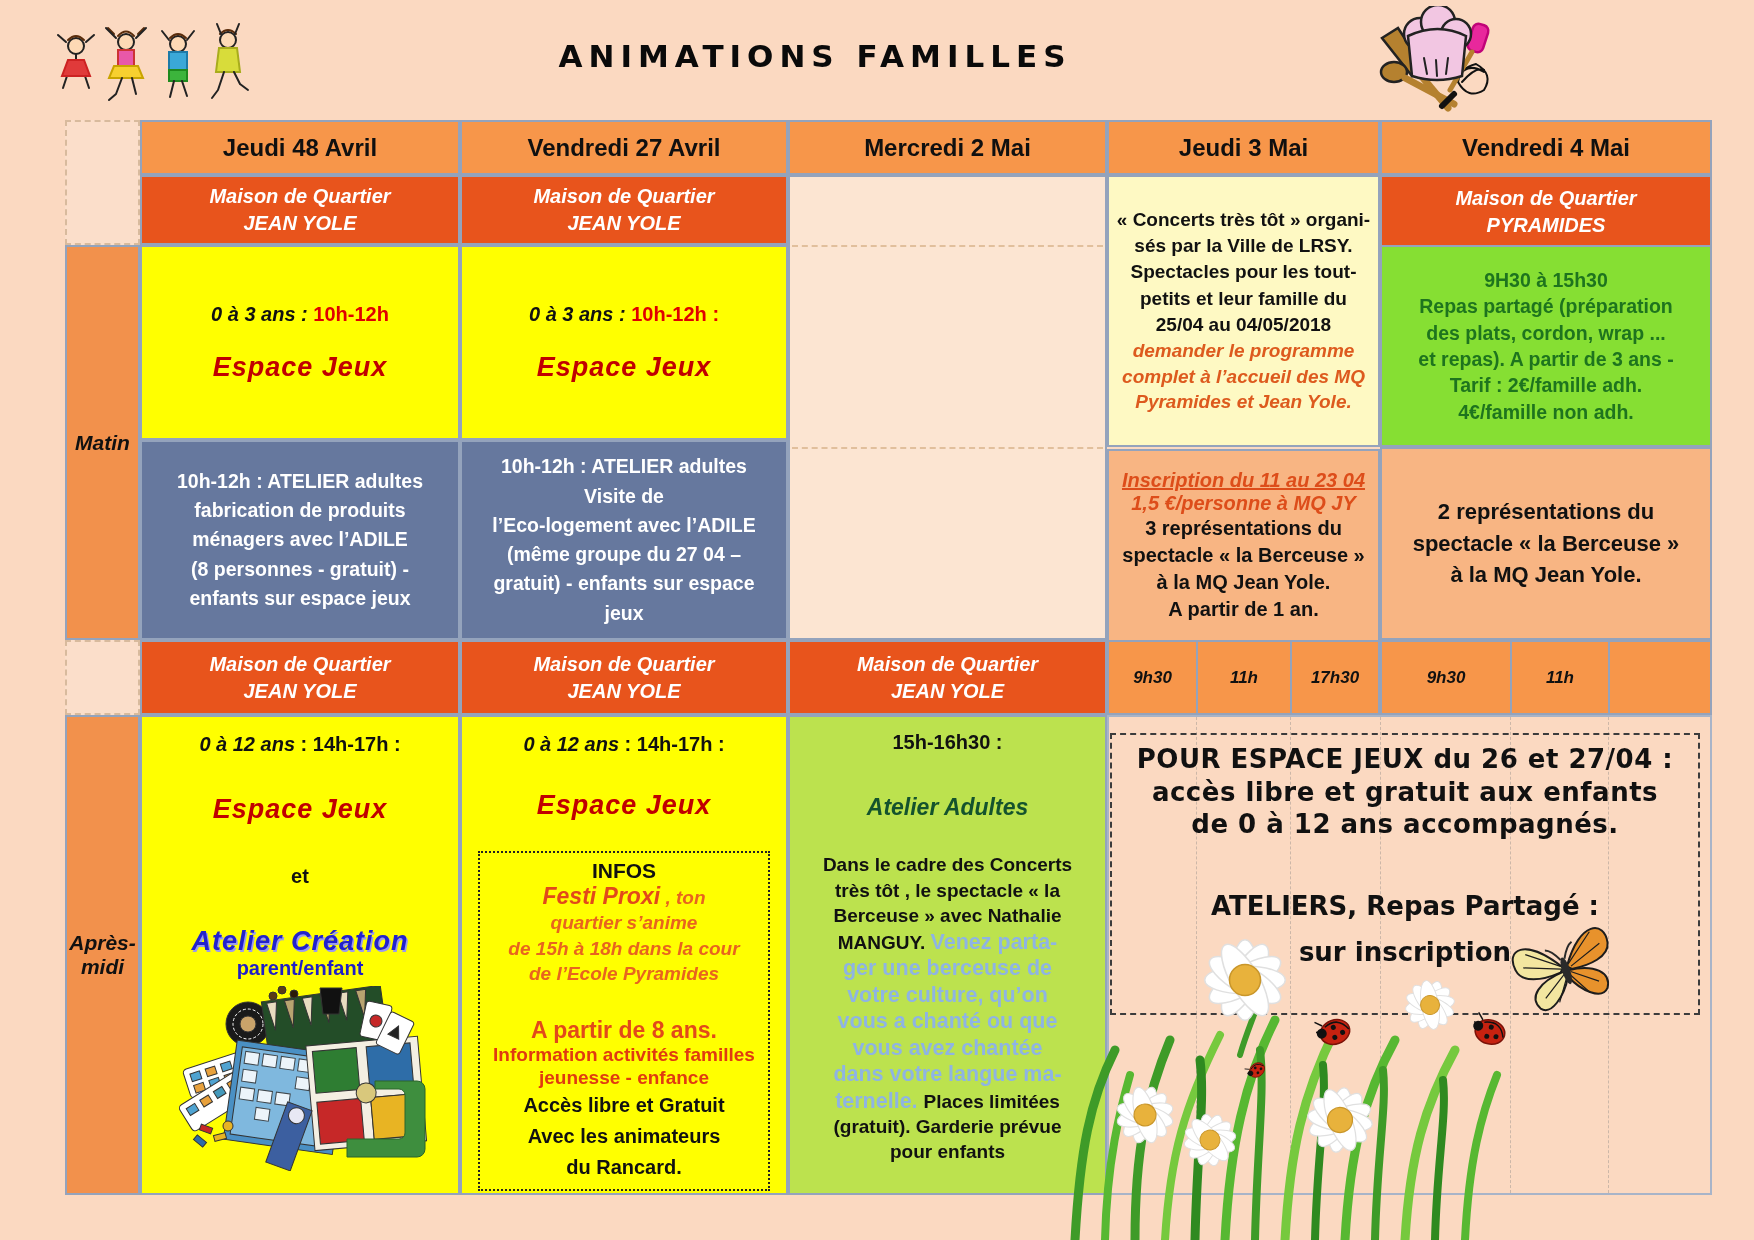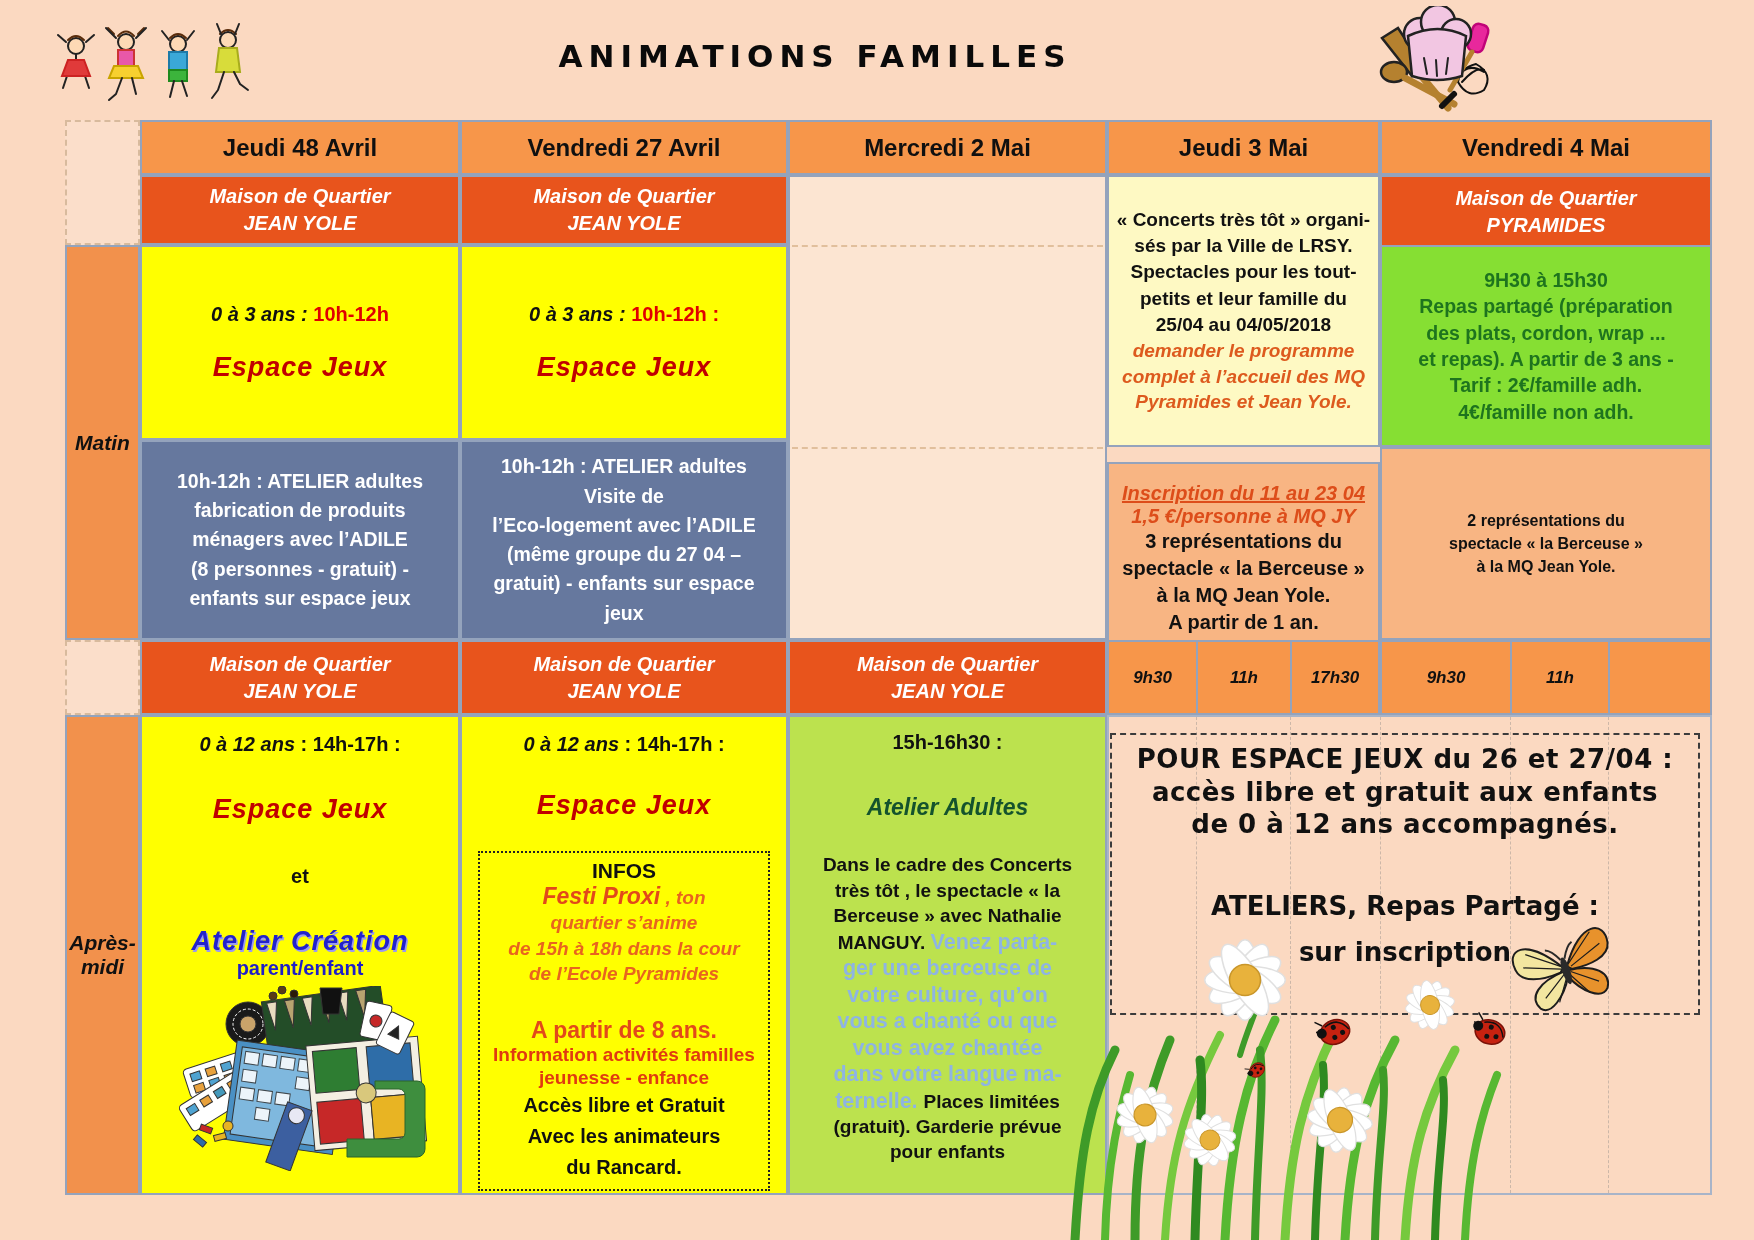--- a/index.html
+++ b/index.html
@@ -23,21 +23,21 @@
   .timecell{background:#F7964A;font-weight:bold;font-style:italic;font-size:17px;}
   .agewrap{font-size:20px;font-weight:bold;}
   .ital{font-style:italic;}
   .red{color:#E00000;}
   .espace{color:#C00000;font-weight:bold;font-style:italic;font-size:27px;letter-spacing:1px;}
   .blk{font-weight:bold;font-size:19px;line-height:1.38;}
   .orangeit{color:#DD5A1E;font-weight:bold;font-style:italic;font-size:19px;line-height:1.35;}
   .insc1{color:#DD4D1A;font-weight:bold;font-style:italic;font-size:20px;text-decoration:underline;}
   .insc2{color:#DD4D1A;font-weight:bold;font-style:italic;font-size:20px;}
   .greentext{color:#1E741E;font-weight:bold;font-size:19.5px;line-height:1.35;}
-  .shows{font-weight:bold;font-size:16px;line-height:1.45;}
+  .shows{font-weight:bold;font-size:22px;line-height:1.45;}
   .atelier-crea{color:#2222CC;font-weight:bold;font-style:italic;font-size:27px;letter-spacing:1px;
                 text-shadow:1.5px 1.5px 0 #9a9af0;}
   .parentenf{color:#1E1EC8;font-weight:bold;font-size:20px;}
   .etword{font-weight:bold;font-size:20px;}
   .infosbox{box-sizing:border-box;border:2px dotted #222;background:#FFFF00;width:292px;
             display:flex;flex-direction:column;align-items:center;text-align:center;padding:6px 4px;}
   .infoshead{font-weight:bold;font-size:21px;}
   .festi{color:#E2491A;font-weight:bold;font-style:italic;font-size:23px;}
   .festirest{color:#E8641E;font-weight:bold;font-style:italic;font-size:19px;}
   .festilines{color:#E8641E;font-weight:bold;font-style:italic;font-size:19px;line-height:1.35;}
@@ -201,21 +201,21 @@
   <div class="cell peach1" style="left:1107px;top:175px;width:273px;height:272px;">
     <div class="blk pre">« Concerts très tôt » organi-
 sés par la Ville de LRSY.
 Spectacles pour les tout-
 petits et leur famille du
 25/04 au 04/05/2018</div>
     <div class="orangeit pre">demander le programme
 complet à l’accueil des MQ
 Pyramides et Jean  Yole.</div>
   </div>
-  <div class="cell peach2" style="left:1107px;top:462px;width:273px;height:193px;">
+  <div class="cell peach2" style="left:1107px;top:449px;width:273px;height:193px;">
     <div class="insc1">Inscription  du 11 au 23 04</div>
     <div class="insc2">1,5 €/personne à MQ JY</div>
     <div class="shows pre" style="font-size:20px;line-height:1.35;">3 représentations du
 spectacle « la Berceuse »
 à la MQ Jean Yole.
 A partir de 1 an.</div>
   </div>
 
   <div class="cell greenA" style="left:1380px;top:245px;width:332px;height:202px;">
     <div class="greentext pre">9H30 à 15h30

